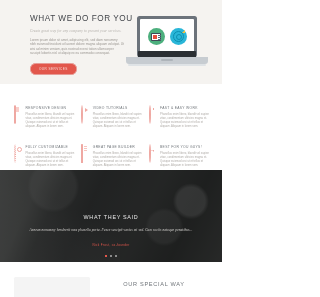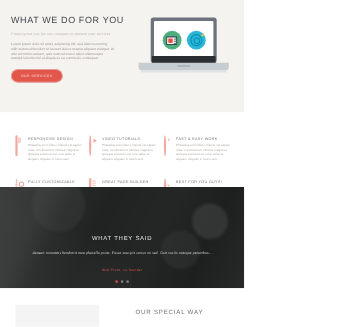--- a/index.html
+++ b/index.html
@@ -7,24 +7,24 @@
   body {
     font-family:"Liberation Sans", sans-serif;
     background:#ffffff;
     overflow:hidden;
     position:relative;
   }
   .page { width:222px; height:297px; position:relative; overflow:hidden; }
 
   
   .hero {
-    height:102px;
+    height:84px;
     background:#f5f3f0;
     position:relative;
-    padding:14px 12px 0 10px;
+    padding:14px 12px 0 30px;
     display:flex;
   }
   .hero-left { width:100px; }
   .hero-title {
     font-size:8.2px;
     letter-spacing:0.55px;
     color:#43464b;
     font-weight:400;
     line-height:10px;
     white-space:nowrap;

